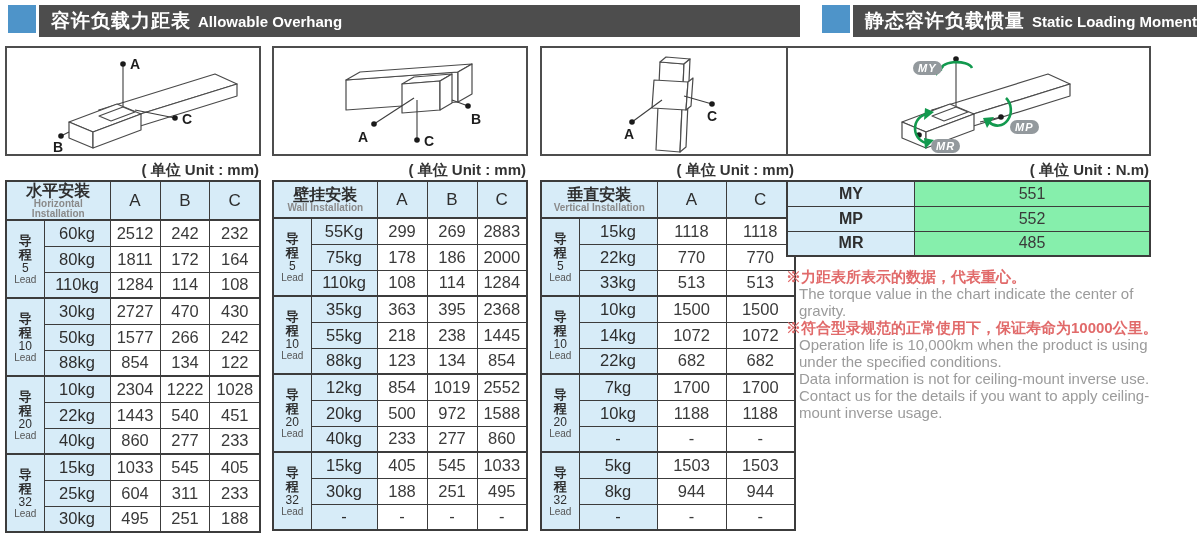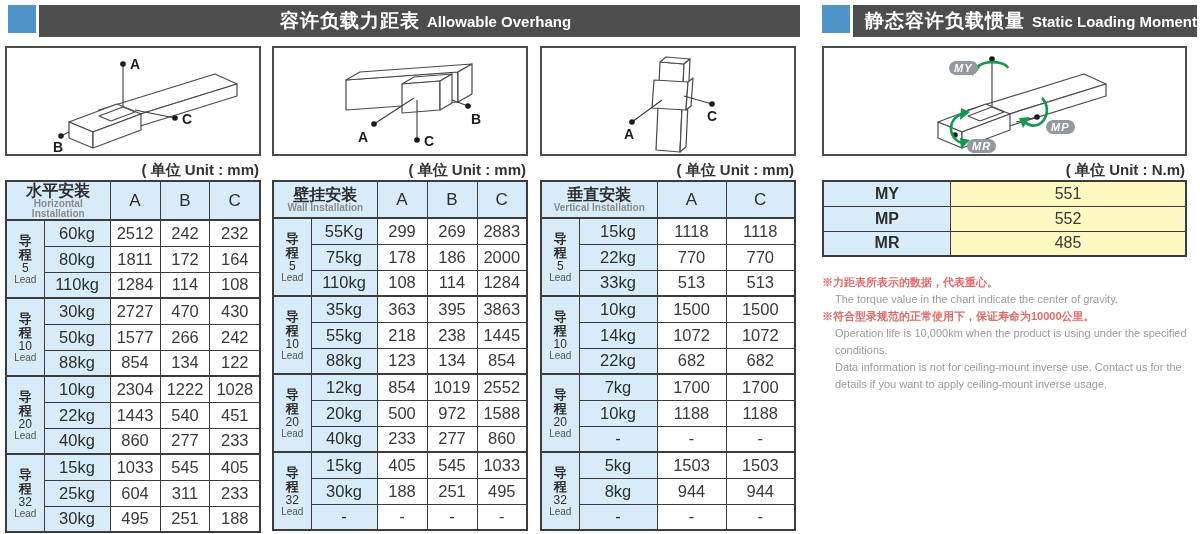--- a/index.html
+++ b/index.html
@@ -2,29 +2,29 @@
 <html><head>
 <meta charset="utf-8">
 <style>
   html,body{margin:0;padding:0;}
   body{
     width:1200px;height:534px;position:relative;background:#fff;
     font-family:"Liberation Sans",sans-serif;color:#3a3a3a;overflow:hidden;
   }
   
   .accent{position:absolute;top:5px;width:28px;height:28px;background:#4e94c9;}
-  .hbar{position:absolute;top:5px;height:32px;background:#4d4d4d;display:flex;align-items:center;white-space:nowrap;justify-content:center;}
+  .hbar{position:absolute;top:5px;height:32px;background:#4d4d4d;display:flex;align-items:center;white-space:nowrap;}
   .hbar .bar-zh{font-size:19px;font-weight:bold;color:#fff;margin-left:12px;letter-spacing:1px;}
   .hbar .bar-en{font-size:15px;font-weight:bold;color:#fff;margin-left:7px;}
   #accent-left{left:8px;} #bar-left{left:39px;width:761px;}
   #accent-right{left:822px;} #bar-right{left:853px;width:344px;}
   
   .col{position:absolute;top:46px;}
   #col1{left:5px;width:256px;} #col2{left:272px;width:256px;}
-  #col3{left:540px;width:256px;} #col4{left:822px;width:375px;}
+  #col3{left:540px;width:256px;} #col4{left:786px;width:375px;}
   .diagram-box{height:106px;border:2px solid #4d4d4d;position:relative;background:#fff;}
   #col4 .diagram-box{width:361px;}
   .diagram-box svg{position:absolute;left:0;top:0;}
   .dlabel{position:absolute;font-size:14px;font-weight:bold;color:#1d1d1d;line-height:14px;}
   .badge{position:absolute;background:#93999d;color:#fff;font-size:11px;font-weight:bold;font-style:italic;
          padding:0 5px;border-radius:7px;height:14px;line-height:14px;letter-spacing:1px;}
   .unit-line{height:20px;line-height:20px;margin-top:4px;text-align:right;
              font-size:15px;font-weight:bold;color:#333;padding-right:2px;}
   
   table{border-collapse:collapse;table-layout:fixed;width:100%;}
@@ -39,22 +39,22 @@
   .te{font-size:10px;font-weight:bold;color:#8a8a8a;line-height:10px;}
   .ch{font-size:17px;font-weight:normal;color:#2e2e2e;}
   .lead{font-size:12px;}
   .lz{width:15px;margin:0 auto;word-break:break-all;font-size:13px;font-weight:bold;line-height:14px;color:#2e2e2e;}
   .ln{font-size:12px;line-height:12px;color:#2e2e2e;}
   .le{font-size:10px;line-height:11px;color:#555;}
   .load{font-size:16.5px;color:#2e2e2e;text-align:center;}
   
   .moment-table tbody tr{height:25px;}
   .moment-table .mlabel{background:#d7ecf8;font-size:16px;font-weight:bold;width:126px;color:#2e2e2e;}
-  .moment-table .mval{background:#fef9c3;font-size:16px;}
-  .notes{margin-top:17px;font-size:11px;line-height:17px;width:372px;}
+  .moment-table .mval{background:#86efac;font-size:16px;}
+  .notes{margin-top:11px;font-size:15px;line-height:17px;width:372px;}
   .note-zh{color:#e16a6a;font-weight:bold;}
   .note-en{color:#9b9b9b;padding-left:13px;}
 </style>
 </head>
 <body>
 
 <div class="accent" id="accent-left"></div>
 <div class="hbar" id="bar-left">
   <span class="bar-zh">容许负载力距表</span>
   <span class="bar-en">Allowable Overhang</span>
@@ -281,21 +281,21 @@
         </tr>
         <tr class="group-start">
           <td class="lead" rowspan="3">
             <div class="lz">导程</div>
             <div class="ln">10</div>
             <div class="le">Lead</div>
           </td>
           <td class="load">35kg</td>
           <td class="val">363</td>
           <td class="val">395</td>
-          <td class="val">3863</td>
+          <td class="val">2368</td>
         </tr>
         <tr class="">
           <td class="load">55kg</td>
           <td class="val">218</td>
           <td class="val">238</td>
           <td class="val">1445</td>
         </tr>
         <tr class="">
           <td class="load">88kg</td>
           <td class="val">123</td>

